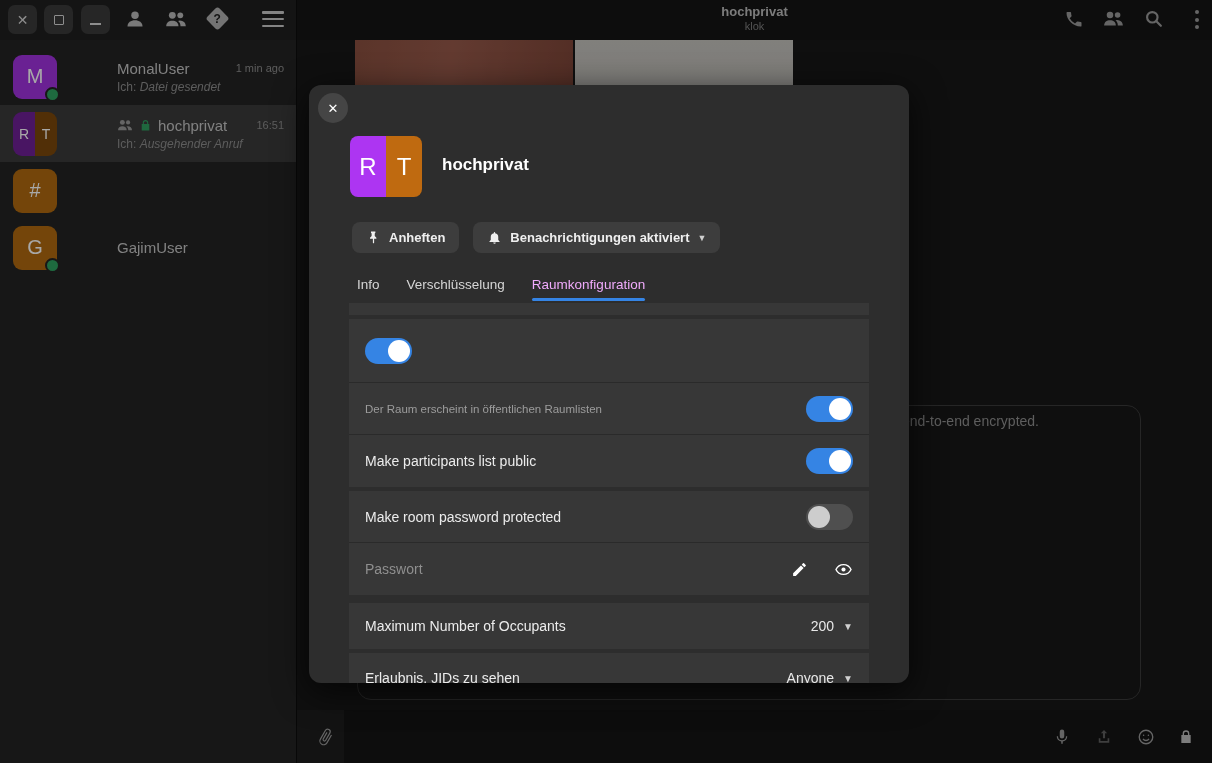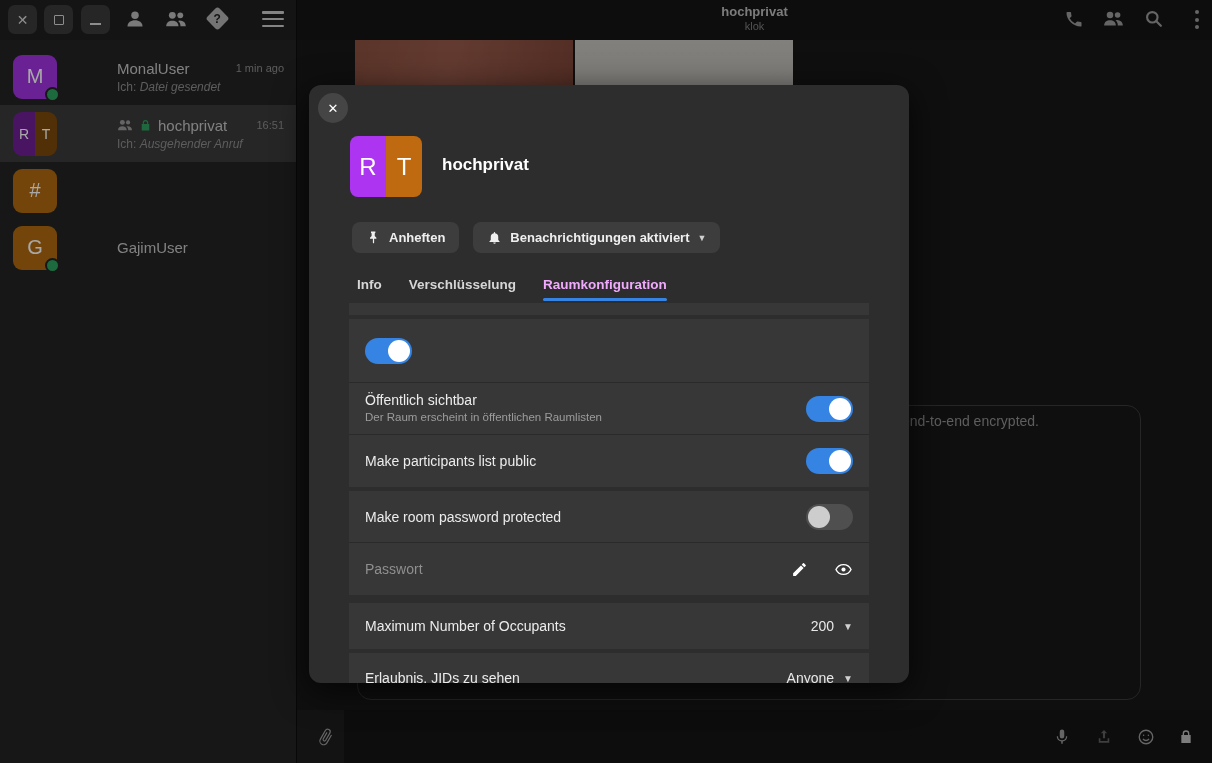--- a/index.html
+++ b/index.html
@@ -84,21 +84,21 @@
   .dim { position:absolute; inset:0; background:rgba(0,0,0,.34); z-index:40; pointer-events:none; }
   .modal { position:absolute; left:309px; top:85px; width:600px; height:598px; background:#2d2d2d; border-radius:12px; box-shadow:0 8px 34px rgba(0,0,0,.7); z-index:50; overflow:hidden; }
   .modal-close { position:absolute; left:9px; top:8px; width:30px; height:30px; border-radius:50%; background:#454545; border:none; color:#fff; font-size:13px; display:flex; align-items:center; justify-content:center; cursor:pointer; }
   .modal-avatar { position:absolute; left:41px; top:51px; width:72px; height:61px; border-radius:8px; display:flex; overflow:hidden; }
   .modal-avatar .half { width:50%; display:flex; align-items:center; justify-content:center; color:#fff; font-size:24px; }
   .modal-title { position:absolute; left:133px; top:70px; color:#fff; font-size:17px; font-weight:bold; }
   .modal-btns { position:absolute; left:43px; top:137px; display:flex; gap:14px; }
   .m-btn { height:31px; border:none; border-radius:8px; background:#3d3d3d; color:#efefef; font-size:13px; font-weight:bold; font-family:inherit; display:flex; align-items:center; gap:8px; padding:0 14px; cursor:pointer; }
   .m-btn .caret { font-size:9px; color:#cfcfcf; }
   .tabs { position:absolute; left:48px; top:192px; display:flex; gap:27px; }
-  .tab { color:#d6d6d6; font-size:13.5px; font-weight:bold; padding-bottom:9px; position:relative; cursor:pointer; }
+  .tab { color:#d6d6d6; font-size:13.5px; font-weight:normal; padding-bottom:9px; position:relative; cursor:pointer; }
   .tab.active { color:#f0abfc; }
   .tab.active::after { content:""; position:absolute; left:0; right:0; bottom:0; height:3px; border-radius:2px; background:#3584e4; }
 
   .settings-viewport { position:absolute; left:0; right:0; top:218px; bottom:0; overflow:hidden; padding:0 40px; }
   .sliver { height:12px; background:#373737; }
   .group { margin-top:4px; }
   .group.gap8 { margin-top:8px; }
   .set-row { background:#373737; display:flex; align-items:center; padding:0 16px; }
   .set-row + .set-row { border-top:1px solid #2a2a2a; }
   .set-text { flex:1; min-width:0; padding-right:14px; }
@@ -340,21 +340,20 @@
 
     <div class="settings-viewport">
       <div class="sliver"></div>
 
       <div class="group">
         <div class="set-row h62">
           <div class="toggle on"></div>
         </div>
         <div class="set-row h52">
           <div class="set-text">
-            <div class="set-label">Öffentlich sichtbar</div>
             <div class="set-desc">Der Raum erscheint in öffentlichen Raumlisten</div>
           </div>
           <div class="toggle on"></div>
         </div>
         <div class="set-row h53">
           <div class="set-text">
             <div class="set-label">Make participants list public</div>
           </div>
           <div class="toggle on"></div>
         </div>

